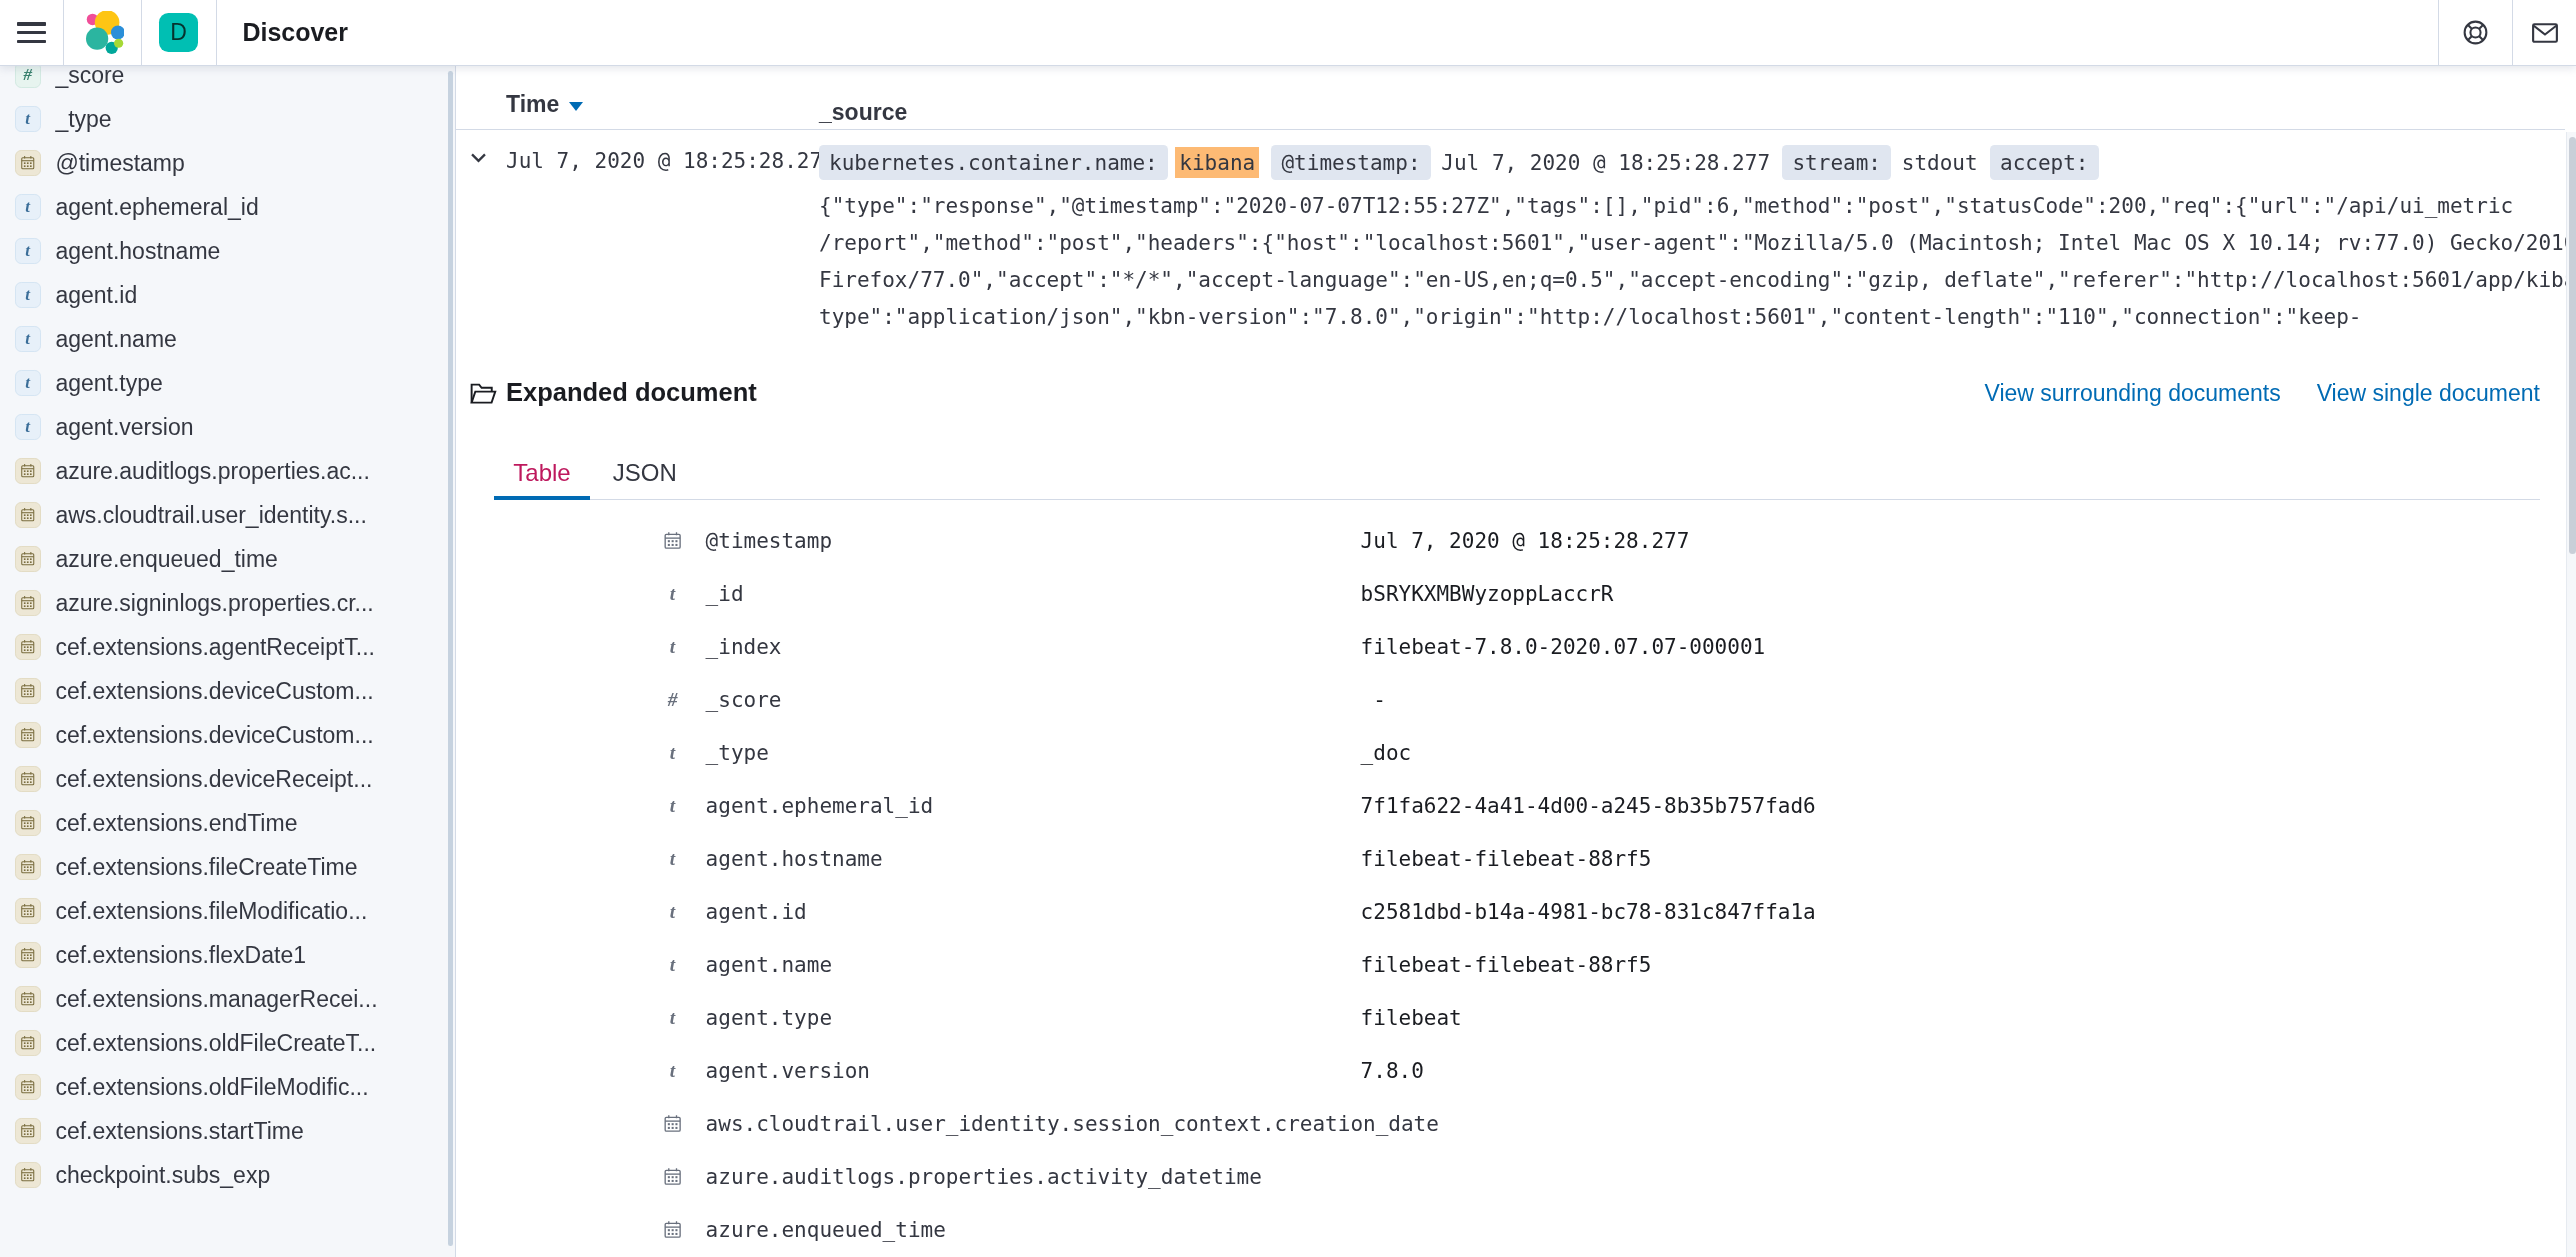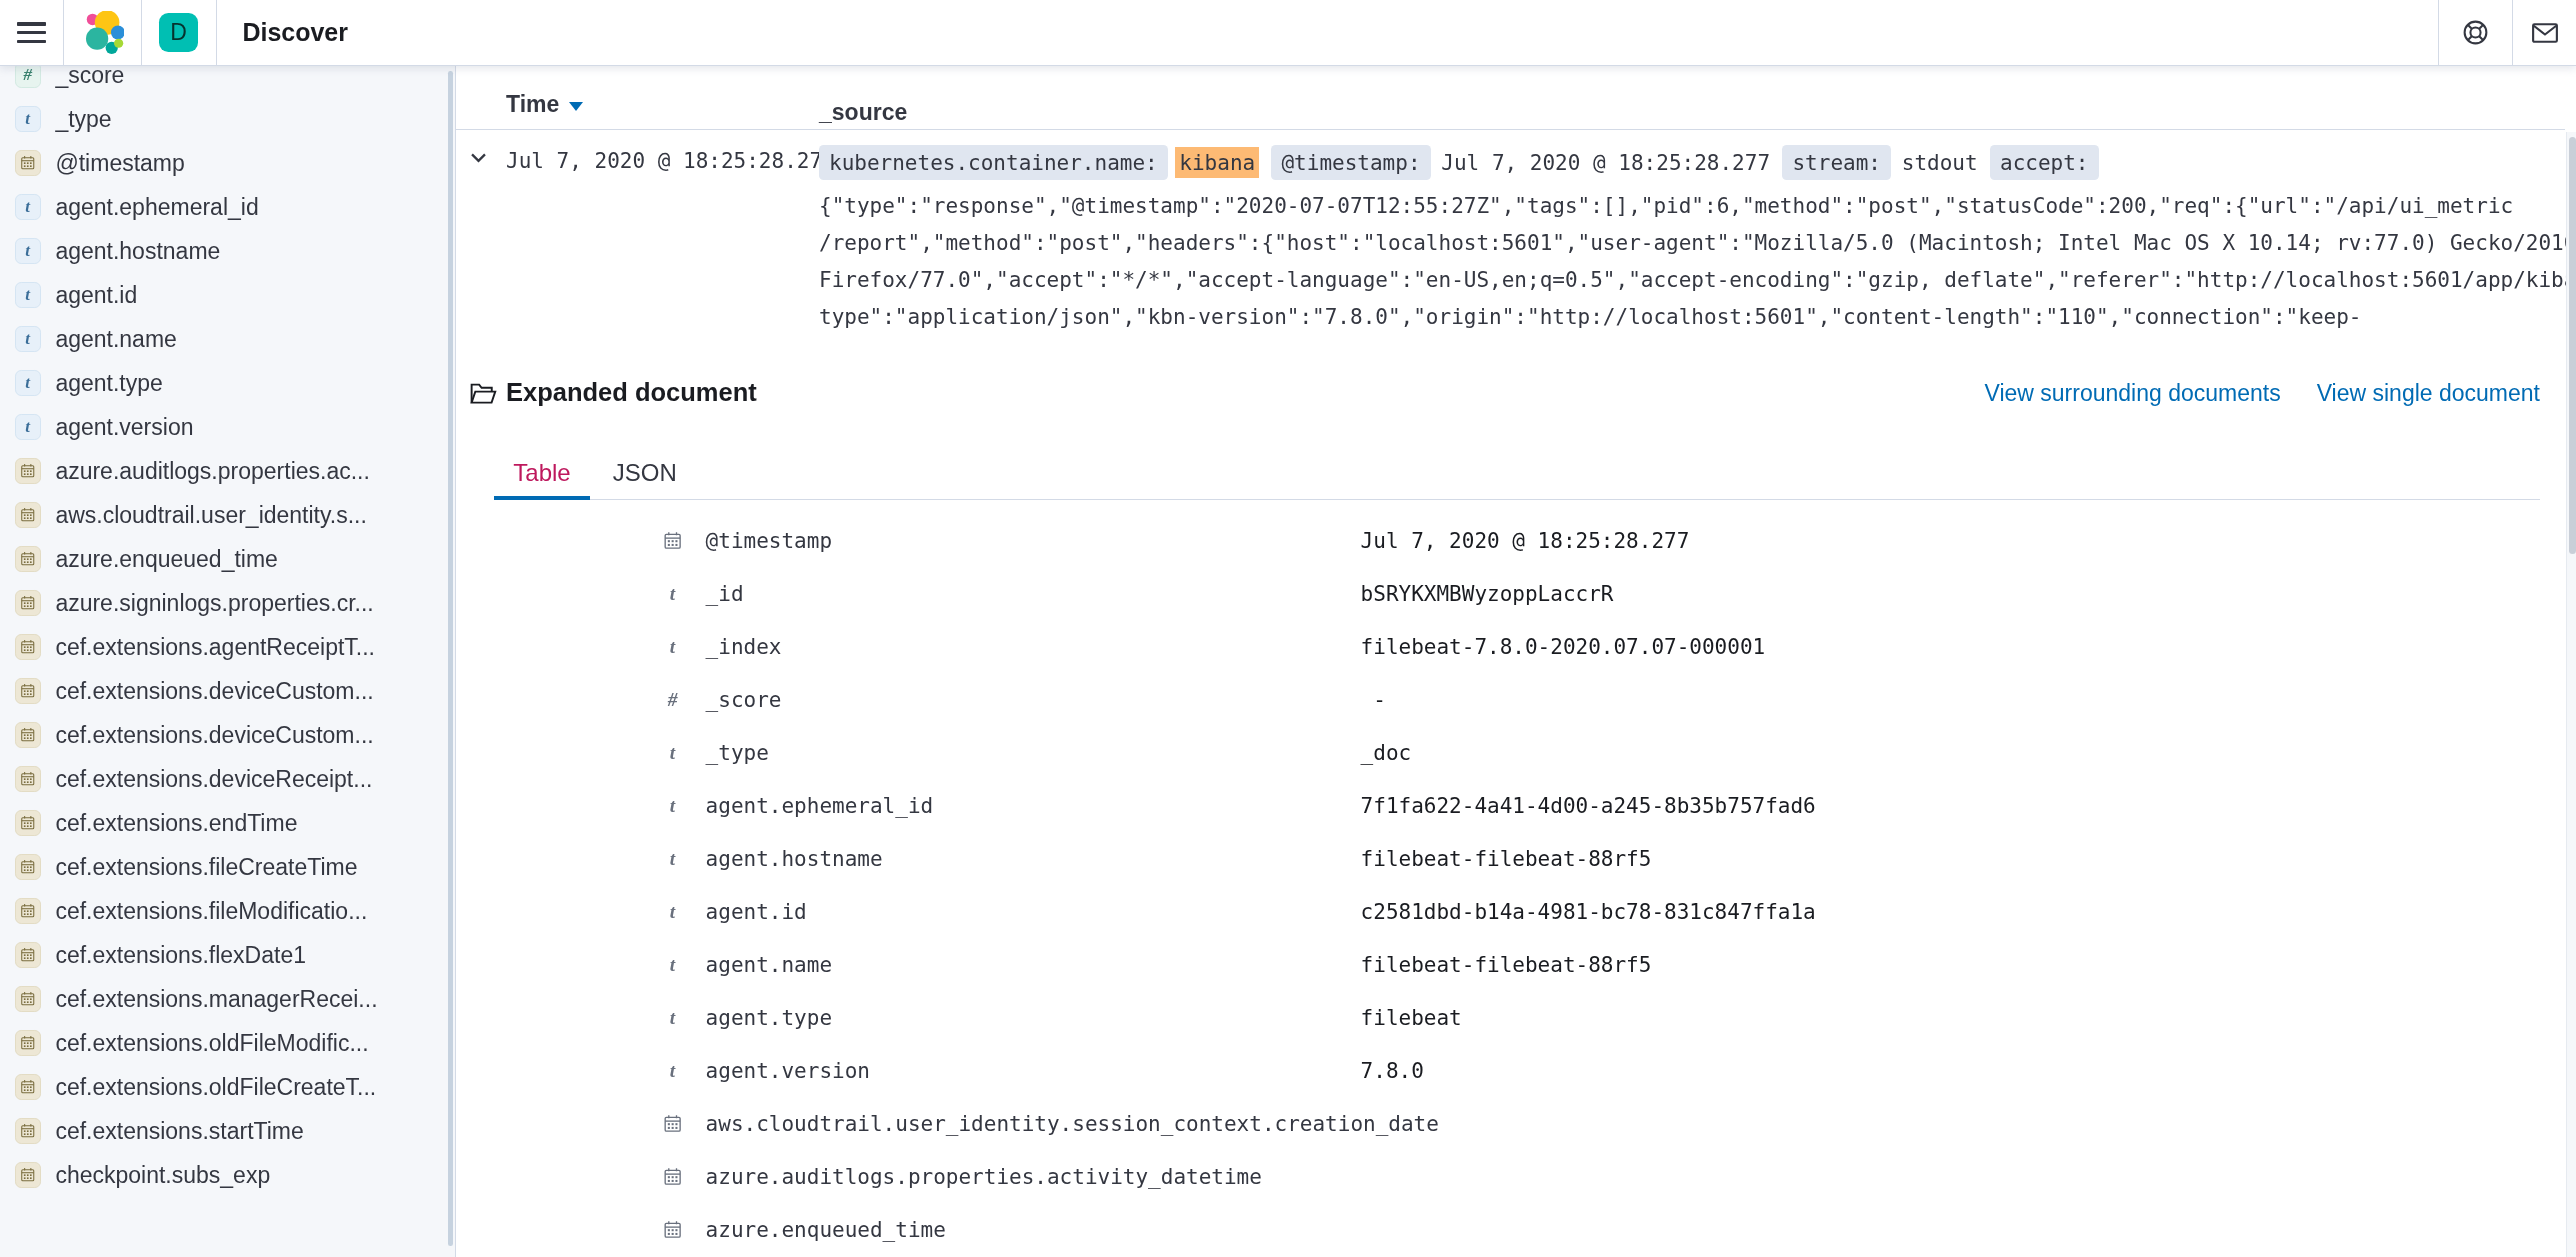--- a/index.html
+++ b/index.html
@@ -503,42 +503,42 @@
             <g fill="currentColor">
               <rect x="4" y="7.6" width="1.7" height="1.7"></rect>
               <rect x="7.15" y="7.6" width="1.7" height="1.7"></rect>
               <rect x="10.3" y="7.6" width="1.7" height="1.7"></rect>
               <rect x="4" y="10.7" width="1.7" height="1.7"></rect>
               <rect x="7.15" y="10.7" width="1.7" height="1.7"></rect>
               <rect x="10.3" y="10.7" width="1.7" height="1.7"></rect>
             </g>
           </svg>
         </span>
+        <span class="field-label">cef.extensions.oldFileCreateT...</span>
+      </div>
+
+      <div class="field-item">
+        <span class="field-badge" data-icon="date">
+          <svg viewBox="0 0 16 16" width="15.5" height="15.5">
+            <g fill="none" stroke="currentColor" stroke-width="1.1">
+              <rect x="1.8" y="2.8" width="12.4" height="11.4" rx="1"></rect>
+              <path d="M1.8 5.9h12.4"></path>
+              <path d="M4.8 1v2.6M11.2 1v2.6"></path>
+            </g>
+            <g fill="currentColor">
+              <rect x="4" y="7.6" width="1.7" height="1.7"></rect>
+              <rect x="7.15" y="7.6" width="1.7" height="1.7"></rect>
+              <rect x="10.3" y="7.6" width="1.7" height="1.7"></rect>
+              <rect x="4" y="10.7" width="1.7" height="1.7"></rect>
+              <rect x="7.15" y="10.7" width="1.7" height="1.7"></rect>
+              <rect x="10.3" y="10.7" width="1.7" height="1.7"></rect>
+            </g>
+          </svg>
+        </span>
         <span class="field-label">cef.extensions.oldFileModific...</span>
-      </div>
-
-      <div class="field-item">
-        <span class="field-badge" data-icon="date">
-          <svg viewBox="0 0 16 16" width="15.5" height="15.5">
-            <g fill="none" stroke="currentColor" stroke-width="1.1">
-              <rect x="1.8" y="2.8" width="12.4" height="11.4" rx="1"></rect>
-              <path d="M1.8 5.9h12.4"></path>
-              <path d="M4.8 1v2.6M11.2 1v2.6"></path>
-            </g>
-            <g fill="currentColor">
-              <rect x="4" y="7.6" width="1.7" height="1.7"></rect>
-              <rect x="7.15" y="7.6" width="1.7" height="1.7"></rect>
-              <rect x="10.3" y="7.6" width="1.7" height="1.7"></rect>
-              <rect x="4" y="10.7" width="1.7" height="1.7"></rect>
-              <rect x="7.15" y="10.7" width="1.7" height="1.7"></rect>
-              <rect x="10.3" y="10.7" width="1.7" height="1.7"></rect>
-            </g>
-          </svg>
-        </span>
-        <span class="field-label">cef.extensions.oldFileCreateT...</span>
       </div>
 
       <div class="field-item">
         <span class="field-badge" data-icon="date">
           <svg viewBox="0 0 16 16" width="15.5" height="15.5">
             <g fill="none" stroke="currentColor" stroke-width="1.1">
               <rect x="1.8" y="2.8" width="12.4" height="11.4" rx="1"></rect>
               <path d="M1.8 5.9h12.4"></path>
               <path d="M4.8 1v2.6M11.2 1v2.6"></path>
             </g>

